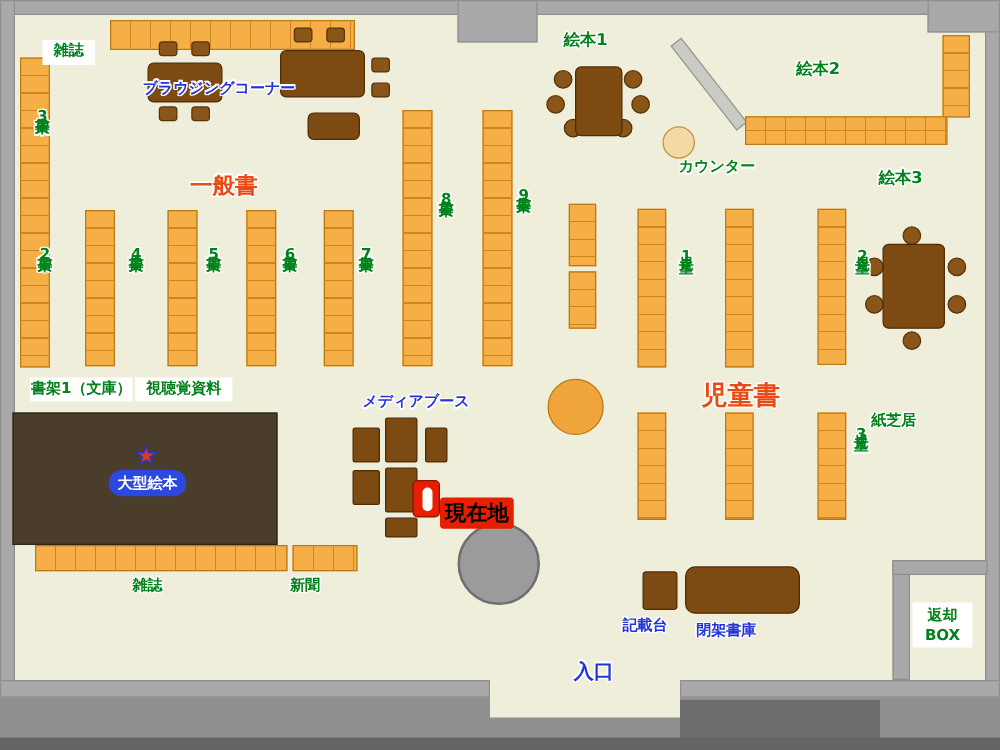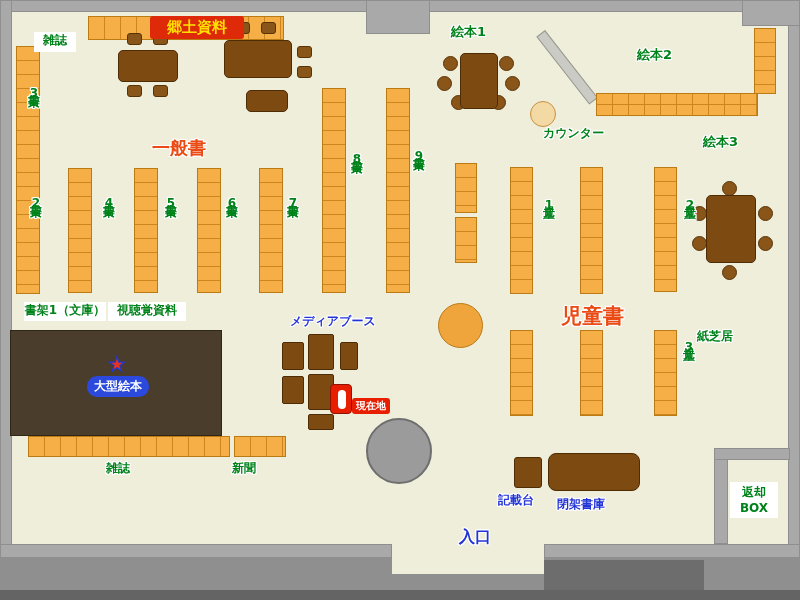--- a/index.html
+++ b/index.html
@@ -107,31 +107,31 @@
   <div class="booth" style="left:282px;top:342px;width:22px;height:28px"></div>
   <div class="booth" style="left:308px;top:334px;width:26px;height:36px"></div>
   <div class="booth" style="left:340px;top:342px;width:18px;height:28px"></div>
   <div class="booth" style="left:282px;top:376px;width:22px;height:28px"></div>
   <div class="booth" style="left:308px;top:374px;width:26px;height:36px"></div>
   <div class="booth" style="left:308px;top:414px;width:26px;height:16px"></div>
 
   <div class="abs" style="left:330px;top:384px;width:22px;height:30px;background:#e81e00;border:1px solid #8e1200;border-radius:4px">
     <div style="position:absolute;left:7px;top:5px;width:8px;height:19px;background:#fff;border-radius:4px"></div>
   </div>
-  <div class="abs" style="left:352px;top:398px;background:#e81e00;color:#ffffff;font-size:10px;font-weight:bold;padding:1px 4px;border-radius:3px;white-space:nowrap">現在地</div>
+  <div class="abs" style="left:352px;top:398px;background:#e81e00;color:#000000;font-size:17px;font-weight:bold;padding:1px 4px;border-radius:3px;white-space:nowrap">現在地</div>
 
   <div class="abs table" style="left:548px;top:453px;width:92px;height:38px;border-radius:8px"></div>
   <div class="abs table" style="left:514px;top:457px;width:28px;height:31px;border-radius:3px"></div>
 
   <div class="abs wbox" style="left:34px;top:32px;width:42px;height:20px">雑誌</div>
   <div class="abs wbox" style="left:24px;top:302px;width:82px;height:19px">書架1（文庫）</div>
   <div class="abs wbox" style="left:108px;top:302px;width:78px;height:19px">視聴覚資料</div>
   <div class="abs wbox" style="left:730px;top:482px;width:48px;height:36px;padding-top:2px">返却BOX</div>
 
-  <div class="abs" style="left:150px;top:16px;width:94px;height:23px;background:#de2a08;color:#ffdf00;font-size:15px;font-weight:bold;text-align:center;line-height:23px;border-radius:3px">郷土資料</div>
+  <div class="abs b halo" style="left:114px;top:62px">ブラウジングコーナー</div>
   <div class="abs r halo" style="left:152px;top:136px">一般書</div>
   <div class="abs r halo" style="left:561px;top:302px;font-size:21px">児童書</div>
   <div class="abs b halo" style="left:290px;top:313px">メディアブース</div>
   <div class="abs b halo" style="left:498px;top:492px">記載台</div>
   <div class="abs b halo" style="left:557px;top:496px">閉架書庫</div>
   <div class="abs b halo" style="left:459px;top:527px;font-size:16px">入口</div>
 
   <div class="abs g v halo" style="left:26px;top:84px">書架3</div>
   <div class="abs g v halo" style="left:28px;top:194px">書架2</div>
   <div class="abs g v halo" style="left:101px;top:194px">書架4</div>

